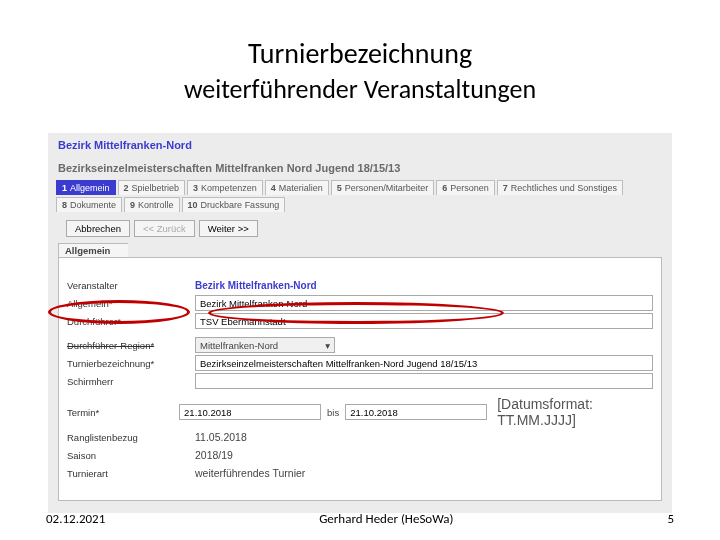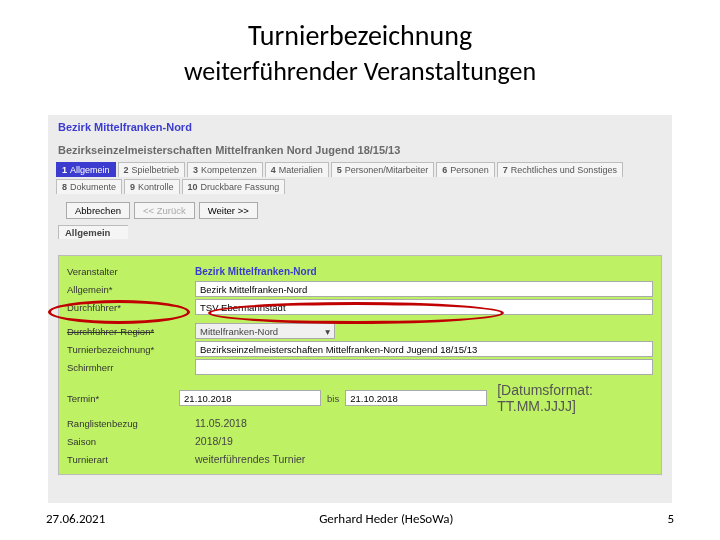--- a/index.html
+++ b/index.html
@@ -2,21 +2,21 @@
 <html><head>
 <meta charset="utf-8">
 <style>
   * { box-sizing: border-box; margin: 0; padding: 0; }
   body {
     width: 720px; height: 540px;
     font-family: Calibri, Arial, sans-serif;
     background: #fff;
     position: relative;
   }
-  .title-block { text-align: center; padding-top: 18px; }
+  .title-block { text-align: center; padding-top: 36px; }
   .title-main { font-size: 28px; font-weight: 400; color: #000; }
   .title-sub  { font-size: 26px; font-weight: 400; color: #000; margin-top: 2px; }
 
   .app {
     margin: 28px 48px 0 48px;
     background: #ececec;
     font-family: Arial, sans-serif;
     font-size: 10.5px;
     color: #444;
     padding-bottom: 12px;
@@ -59,24 +59,24 @@
     border-right: none;
     background: #f5f5f5;
     padding: 1px 6px;
     margin: 0 10px;
     width: 70px;
     font-size: 9.5px;
     font-weight: bold;
   }
 
   .form {
-    background: #bef264;
+    background: #ffffff;
     border: 1px solid #bbb;
-    margin: 16px 10px;
-    padding: 6px 8px;
+    margin: 0 10px;
+    padding: 18px 8px;
   }
   .row { display: flex; align-items: center; min-height: 18px; }
   .lbl { width: 128px; color: #333; font-size: 9.5px; }
   .val-bold { font-weight: bold; color: #3b3bd0; font-size: 10px; }
   .inp {
     flex: 1;
     border: 1px solid #aaa;
     background: #fff;
     font-size: 9.5px;
     padding: 1px 4px;
@@ -227,16 +227,16 @@
       <div class="lbl">Turnierart</div>
       <div>weiterführendes Turnier</div>
     </div>
   </div>
 </div>
 
 <div class="ellipse el1"></div>
 <div class="ellipse el2"></div>
 
 <div class="footer">
-  <span>27.06.2021</span>
+  <span>02.12.2021</span>
   <span>Gerhard Heder (HeSoWa)</span>
   <span>5</span>
 </div>
 
 </body></html>

